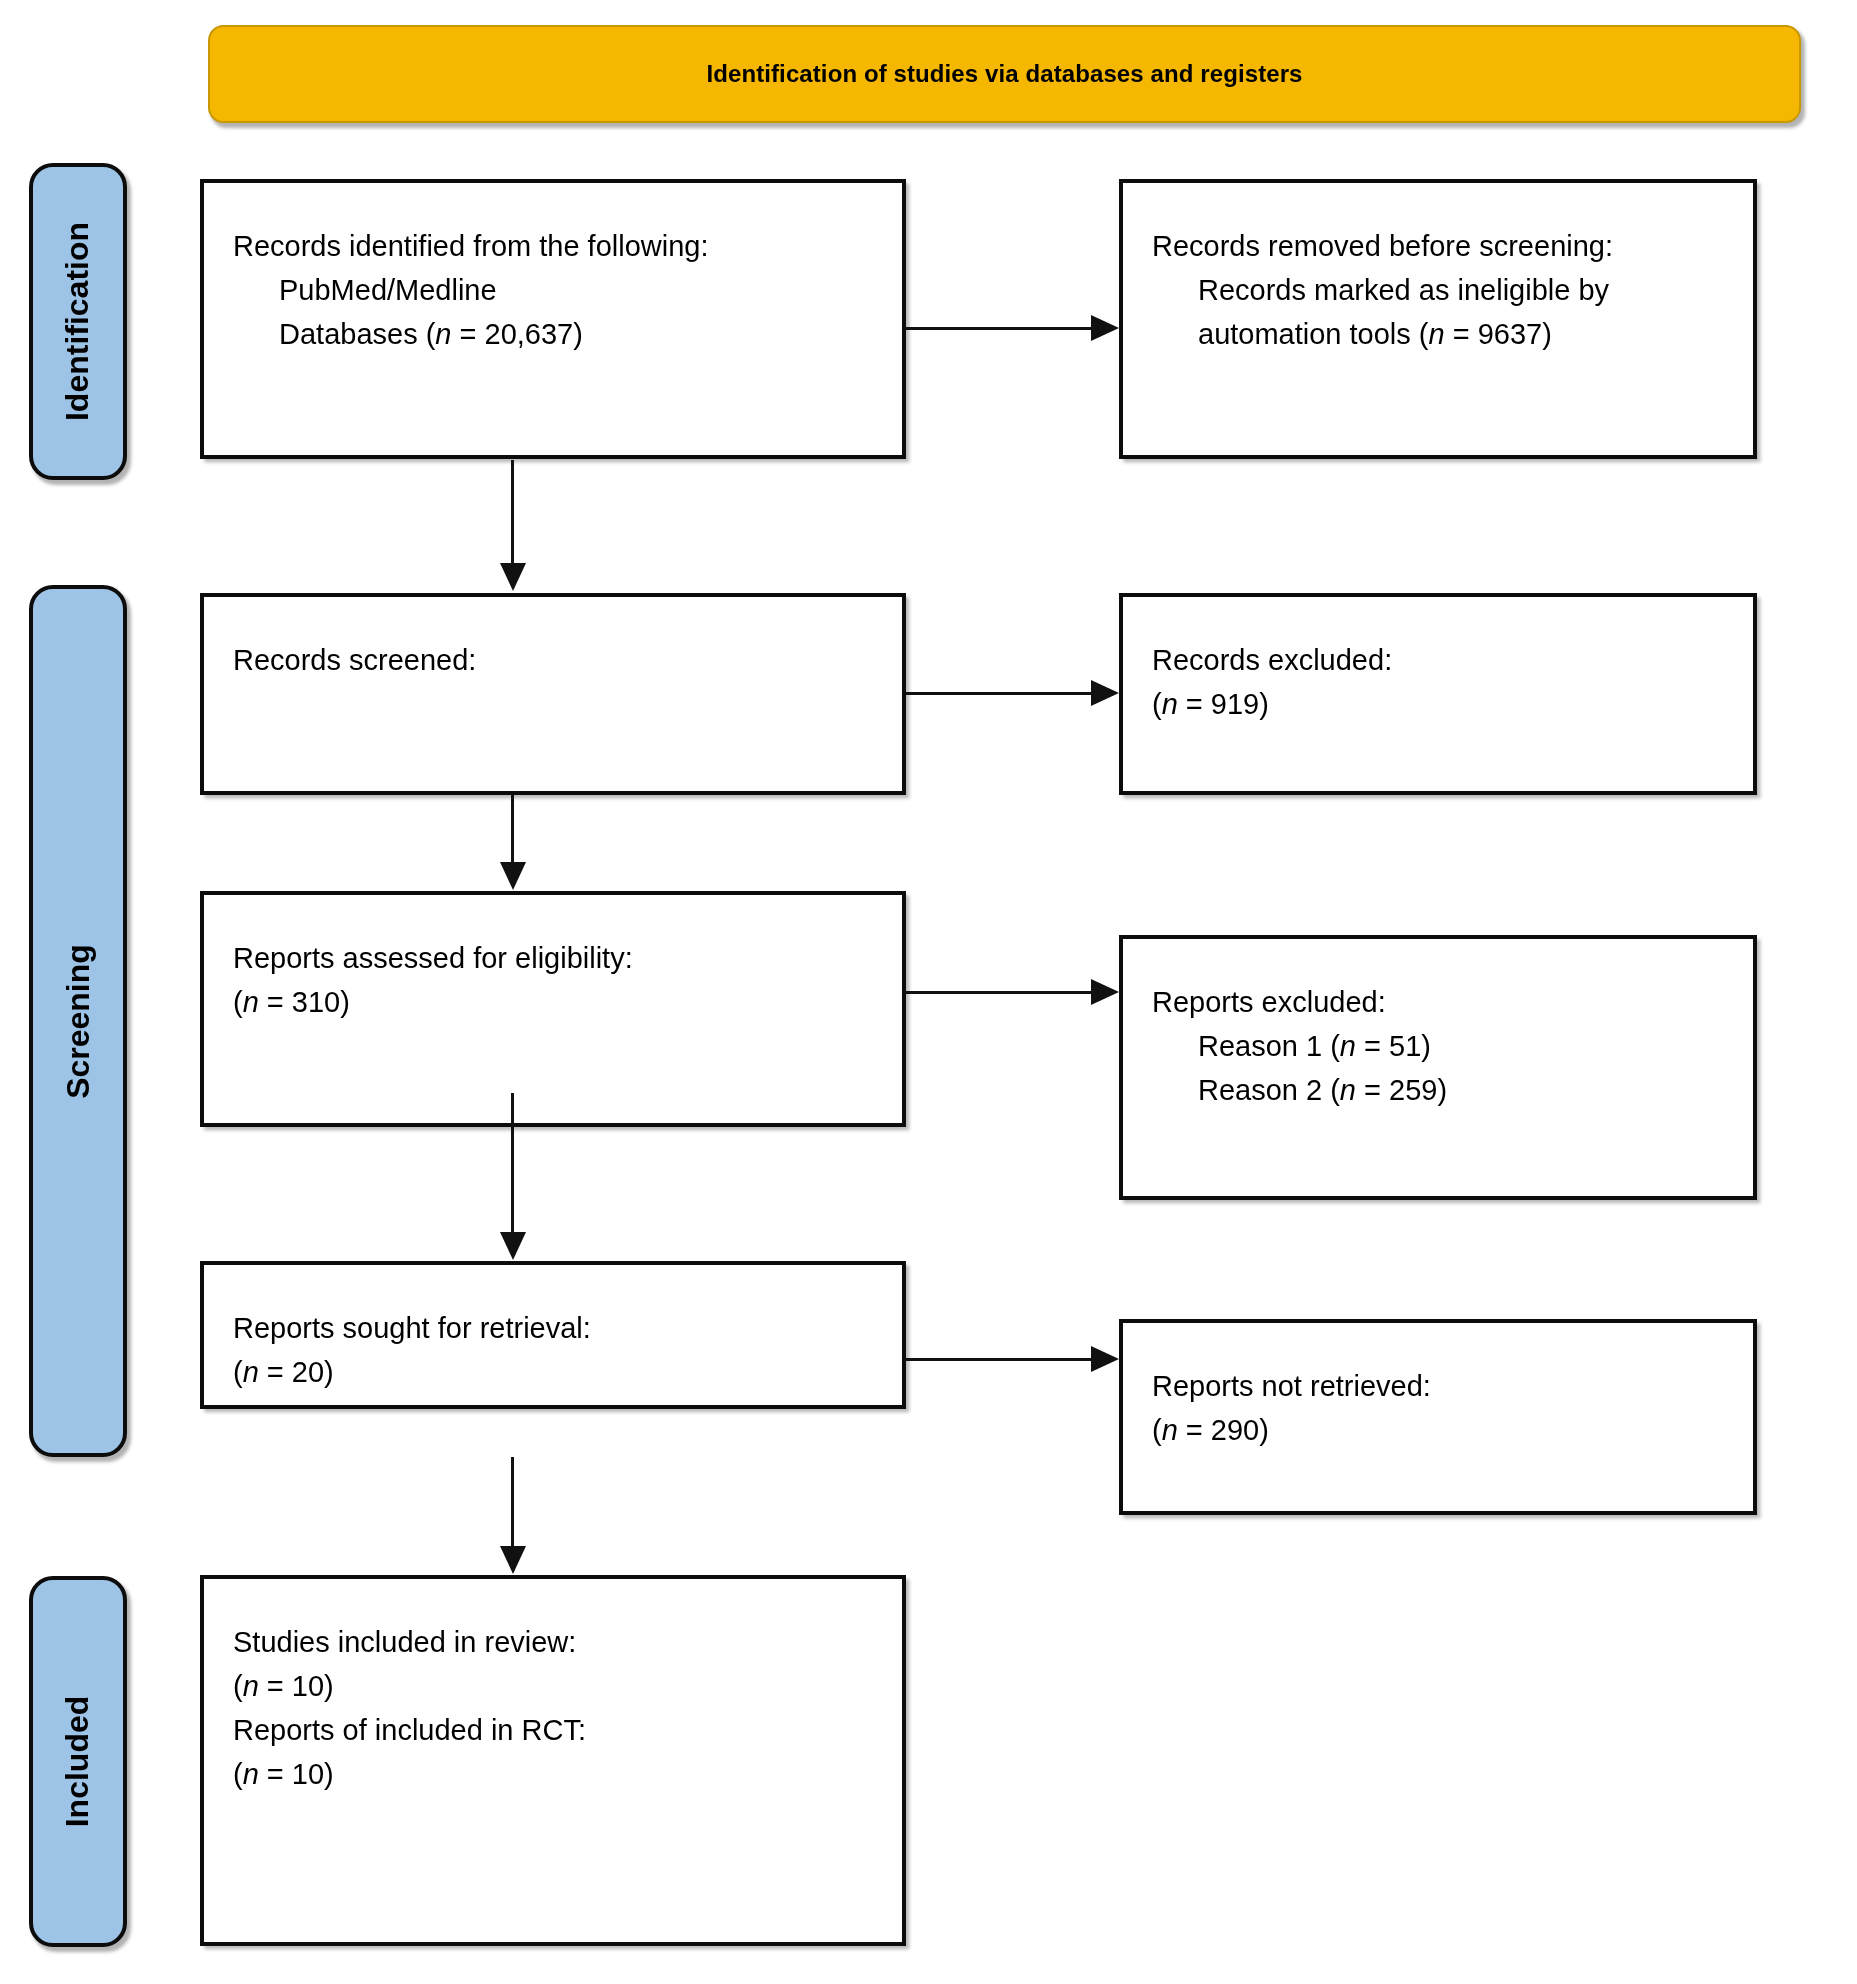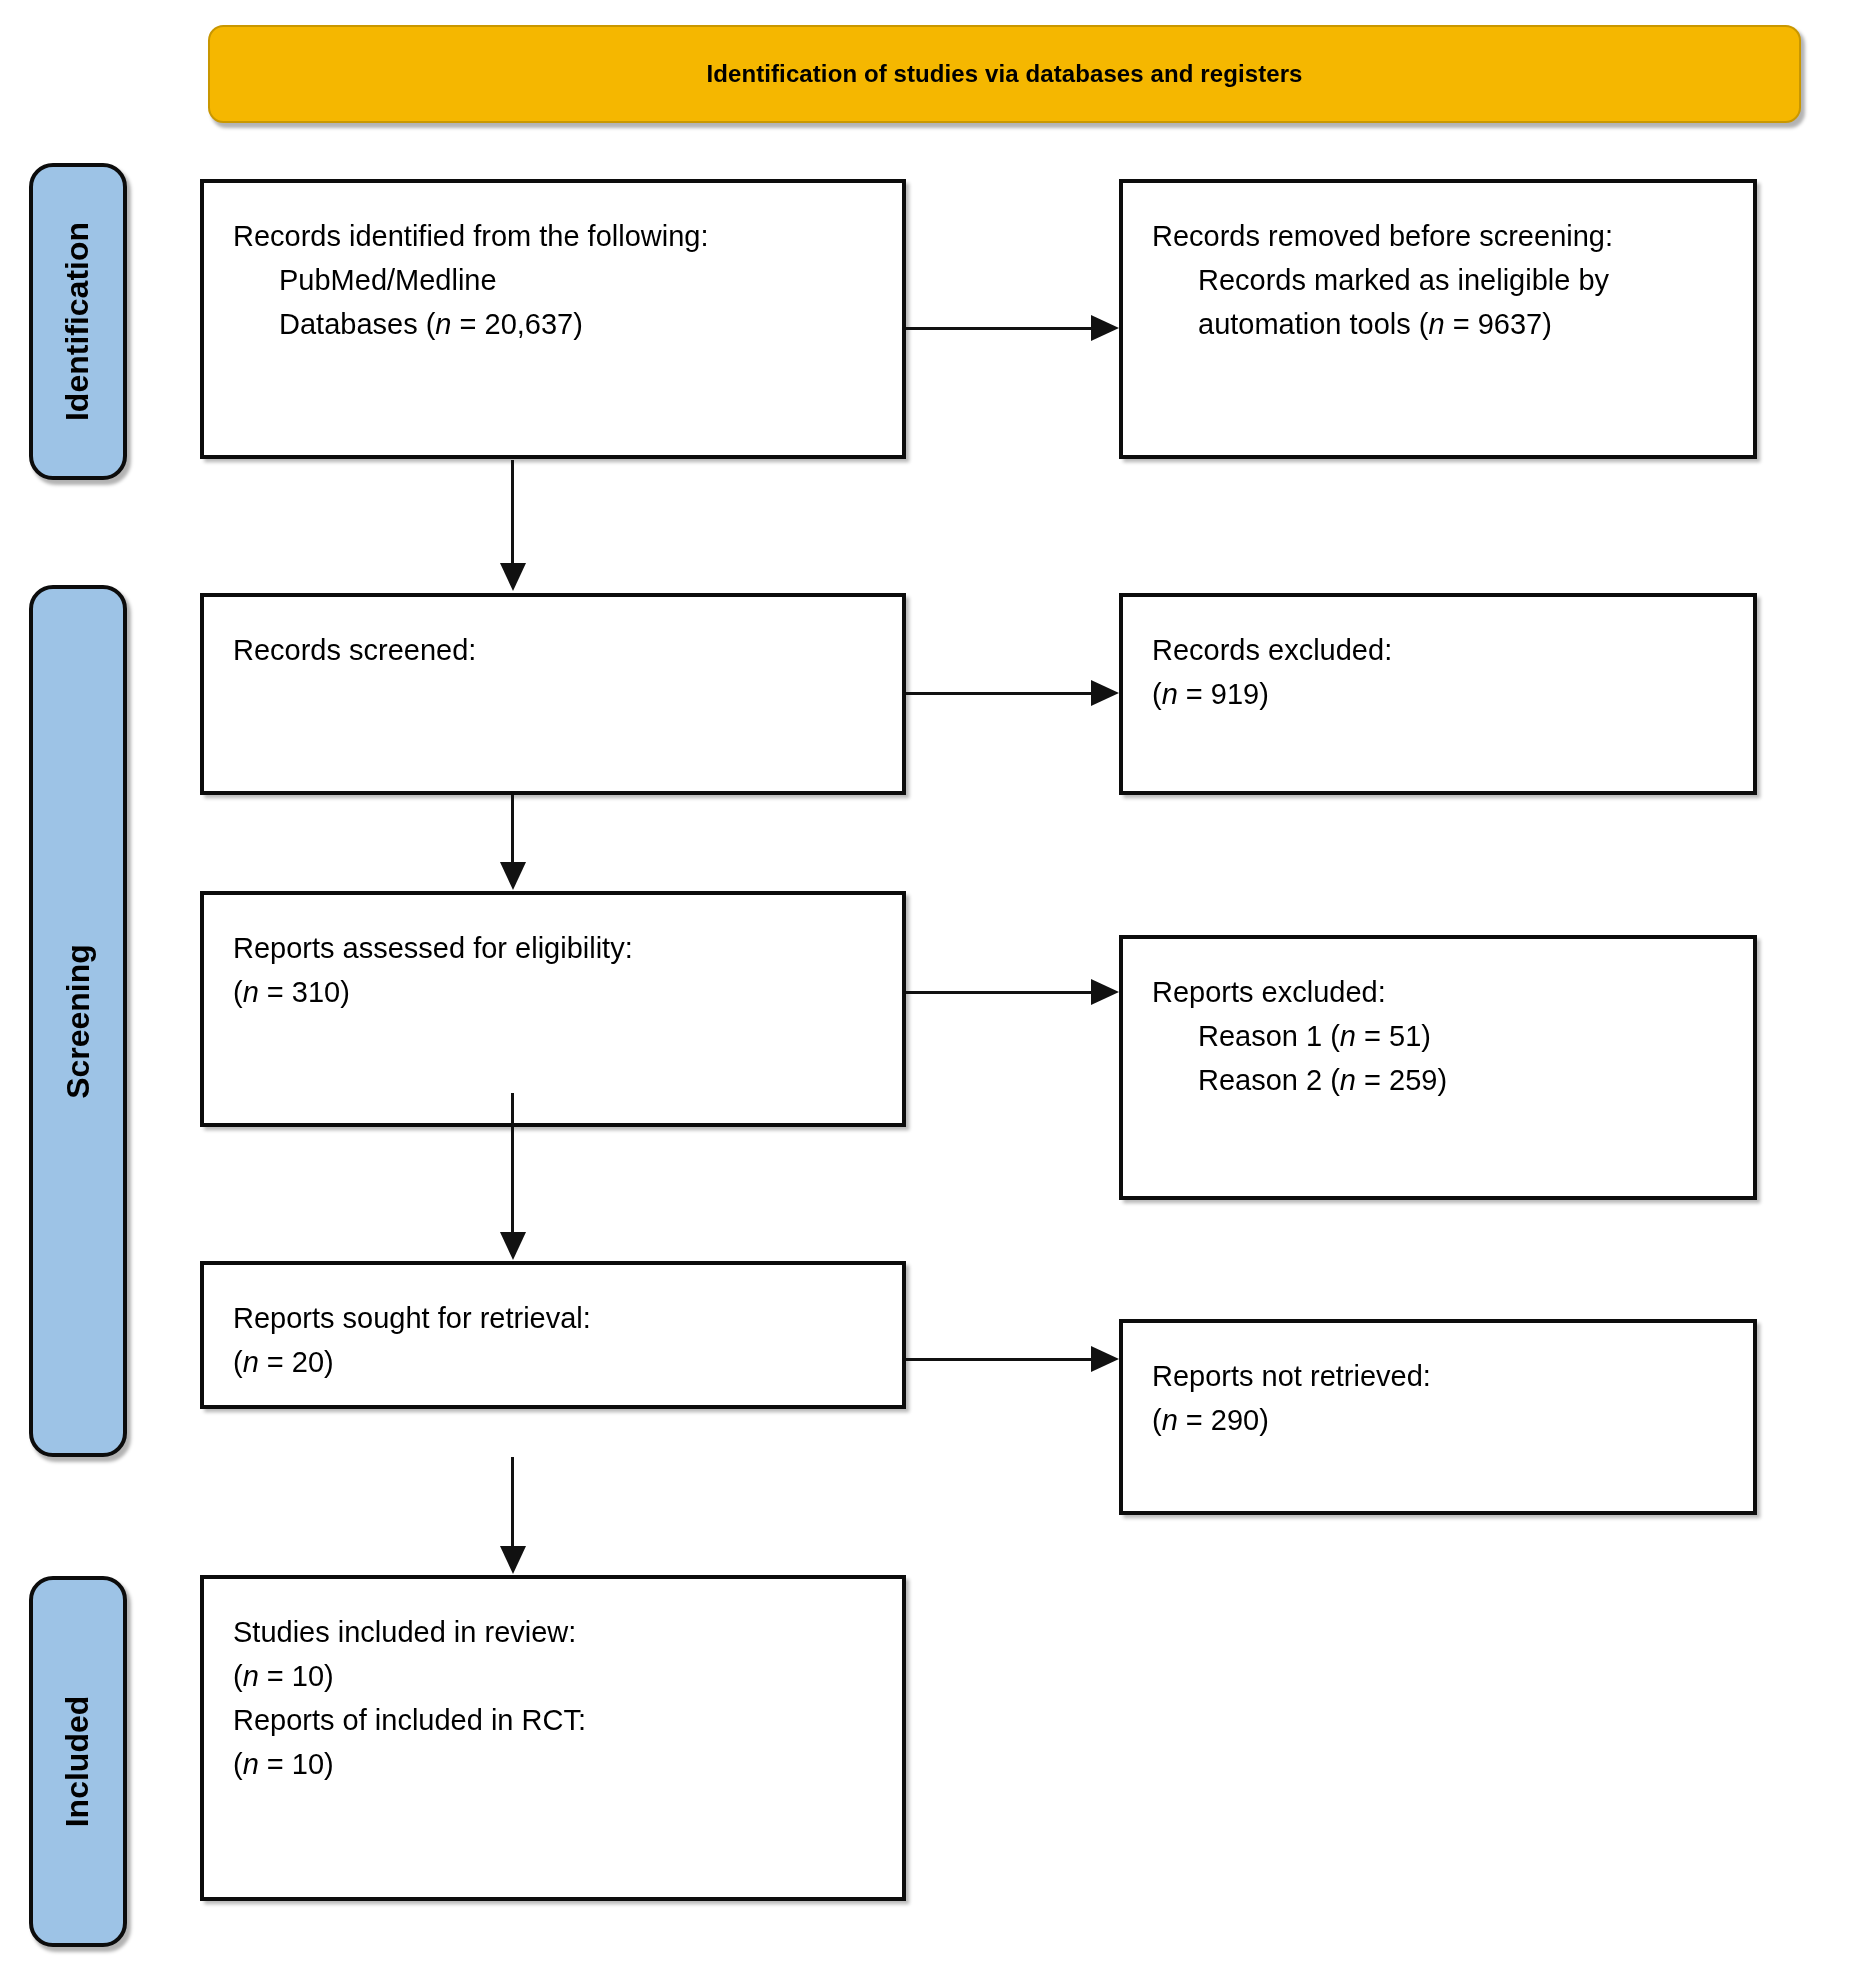--- a/index.html
+++ b/index.html
@@ -68,21 +68,21 @@
   .rail-identification { top: 163px;  height: 317px; }
   .rail-screening      { top: 585px;  height: 872px; }
   .rail-included       { top: 1576px; height: 371px; }
 
   
   .box {
     position: absolute;
     background: #FFFFFF;
     border: 4.2px solid #0C0C0C;
     box-shadow: 3.5px 4.2px 3.5px rgba(0,0,0,0.28);
-    padding: 31px 24px 24px 29px;
+    padding: 41px 24px 24px 29px;
   }
   .box p {
     font-size: 29px;
     line-height: 1.52;
     color: #000000;
     white-space: nowrap;
   }
   .box p.indent { padding-left: 46px; }
   .box p em { font-style: italic; }
 
@@ -92,21 +92,21 @@
   .col-r { left: 1119px; width: 638px; }
 
   .box-identified    { top: 179px;  height: 280px; }
   .box-removed       { top: 179px;  height: 280px; }
   .box-screened      { top: 593px;  height: 202px; }
   .box-rec-excluded  { top: 593px;  height: 202px; }
   .box-eligibility   { top: 891px; height: 236px; }
   .box-rep-excluded  { top: 891px; height: 265px; margin-top: 44px; }
   .box-sought        { top: 1261px; height: 148px; }
   .box-notretrieved  { top: 1319px; height: 196px; }
-  .box-included      { top: 1575px; height: 326px; }
+  .box-included      { top: 1575px; height: 371px; }
 
   
   .arrow-line-v {
     position: absolute;
     width: 2.8px;
     background: #111111;
   }
   .arrow-head-v {
     position: absolute;
     width: 0; height: 0;

